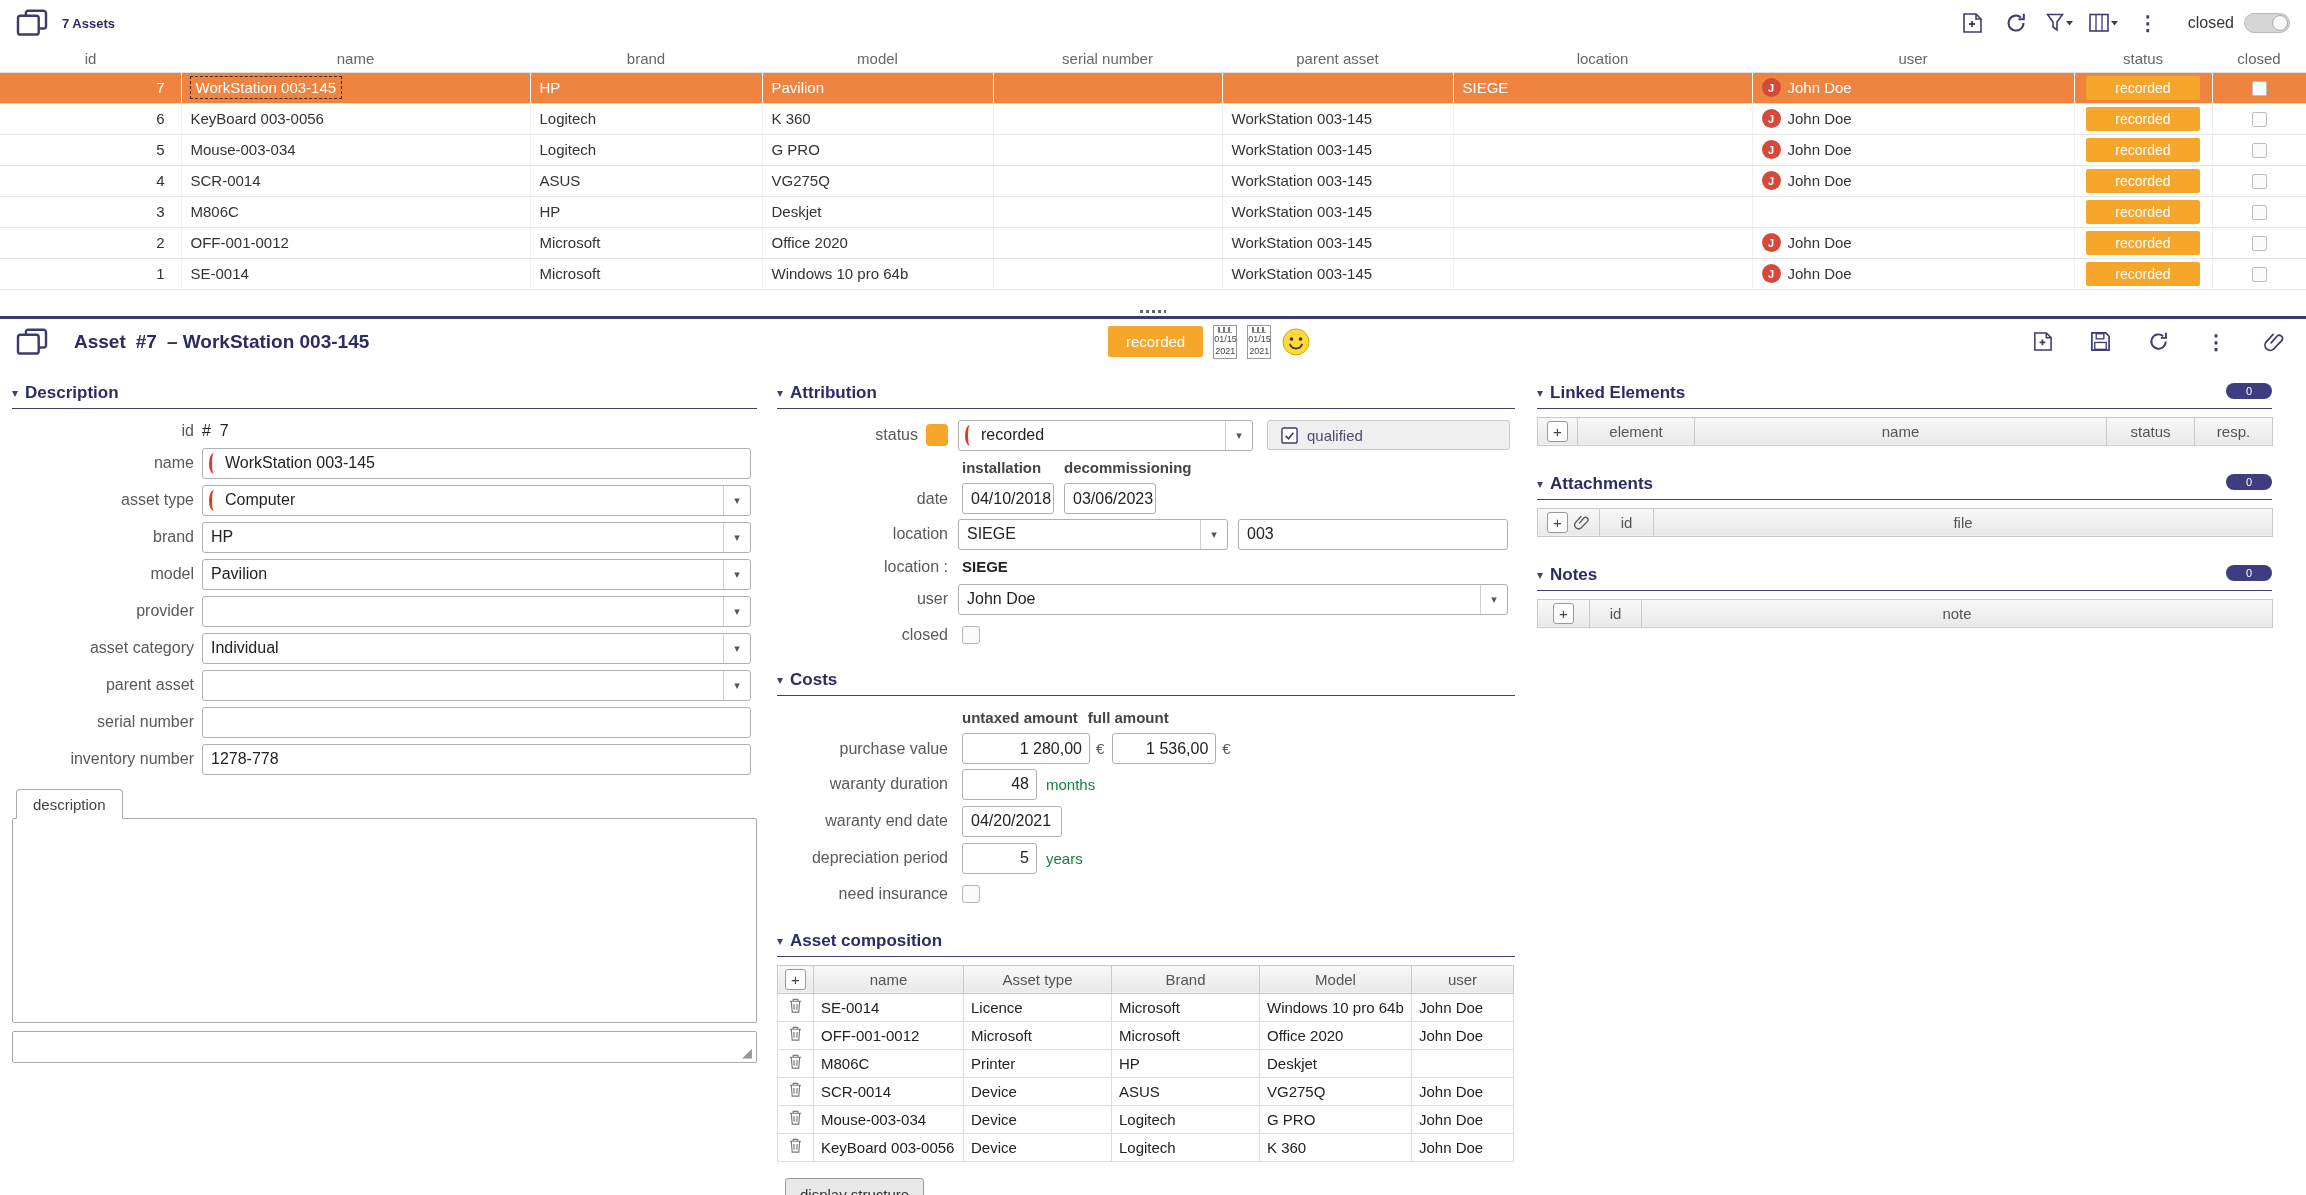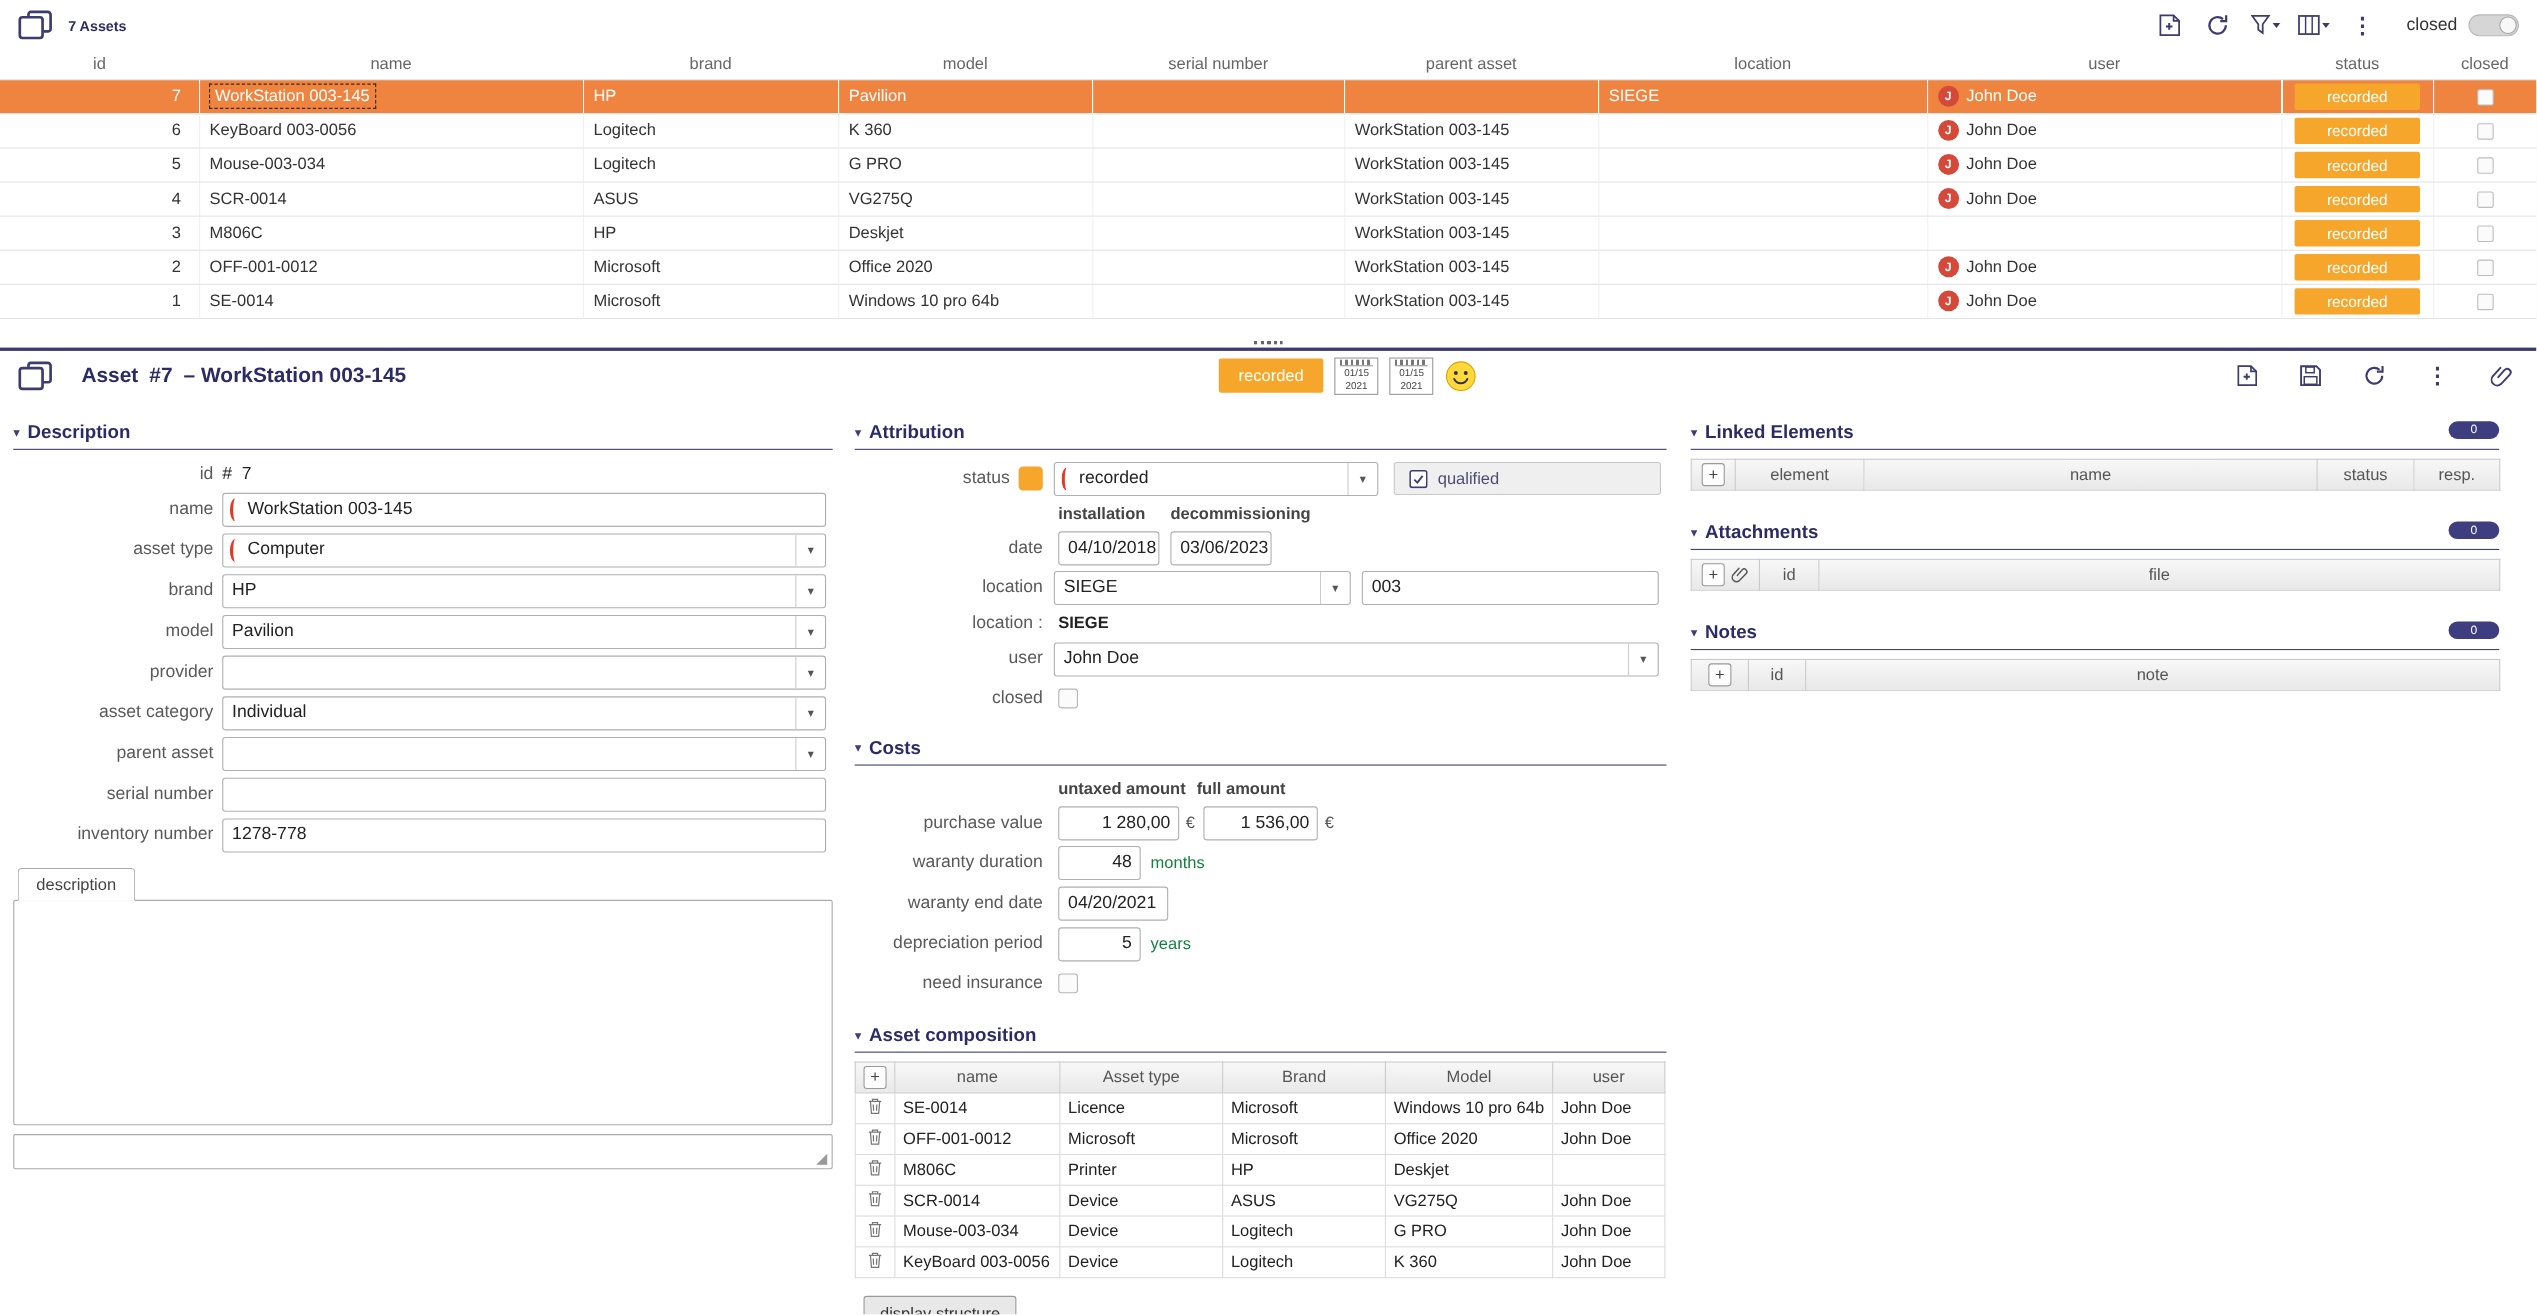--- a/index.html
+++ b/index.html
@@ -34,21 +34,21 @@
   .splitter { margin-top:20px; }
   .grip { width:26px; height:3px; margin:0 auto 3px auto; background:repeating-linear-gradient(90deg,#666 0 3px,transparent 3px 6px); }
   .splitter-line { height:3px; background:#3a3a6e; }
 
   
   .detail-header { display:flex; align-items:center; height:46px; padding:0 16px; position:relative; }
   .detail-title { color:#2b2b66; font-weight:bold; font-size:19px; margin-left:12px; white-space:pre; }
   .detail-title span { margin-right:10px; }
   .status-group { position:absolute; left:1108px; display:flex; align-items:center; gap:10px; }
   .hdr-badge { background:#f6a62a; color:#fff; font-size:15px; padding:7px 18px; border-radius:2px; }
-  .stamp { display:inline-flex; flex-direction:column; width:40px; height:34px; border:1px solid #999; background:#fff; color:#444; }
+  .stamp { display:inline-flex; flex-direction:column; width:24px; height:34px; border:1px solid #999; background:#fff; color:#444; }
   .stamp-binding { height:6px; margin:1px 4px 0 4px; border-bottom:1px solid #999; background:repeating-linear-gradient(90deg,#777 0 2px,transparent 2px 5px); }
   .stamp-line { font-size:9px; line-height:12px; text-align:center; }
   .hdr-icons { margin-left:auto; display:flex; align-items:center; gap:14px; }
 
   
   .detail-body { display:flex; padding:14px 0 0 12px; align-items:flex-start; }
   .col-left  { width:745px; flex:none; }
   .col-mid   { width:738px; flex:none; margin-left:20px; }
   .col-right { width:735px; flex:none; margin-left:22px; }
 
@@ -521,21 +521,21 @@
         <span class="flabel"></span>
         <span class="field-area pl4">
           <span class="subhead" style="margin-right:10px;">untaxed amount</span>
           <span class="subhead">full amount</span>
         </span>
       </div>
 
       <div class="frow slim" style="min-height:34px;">
         <span class="flabel">purchase value</span>
         <span class="field-area pl4">
-          <span class="input num" style="width:110px">
+          <span class="input num" style="width:128px">
               <span class="val">1 280,00</span>
             </span>
           <span class="euro">€</span>
           <span style="width:8px"></span>
           <span class="input num" style="width:104px">
               <span class="val">1 536,00</span>
             </span>
           <span class="euro">€</span>
         </span>
       </div>

